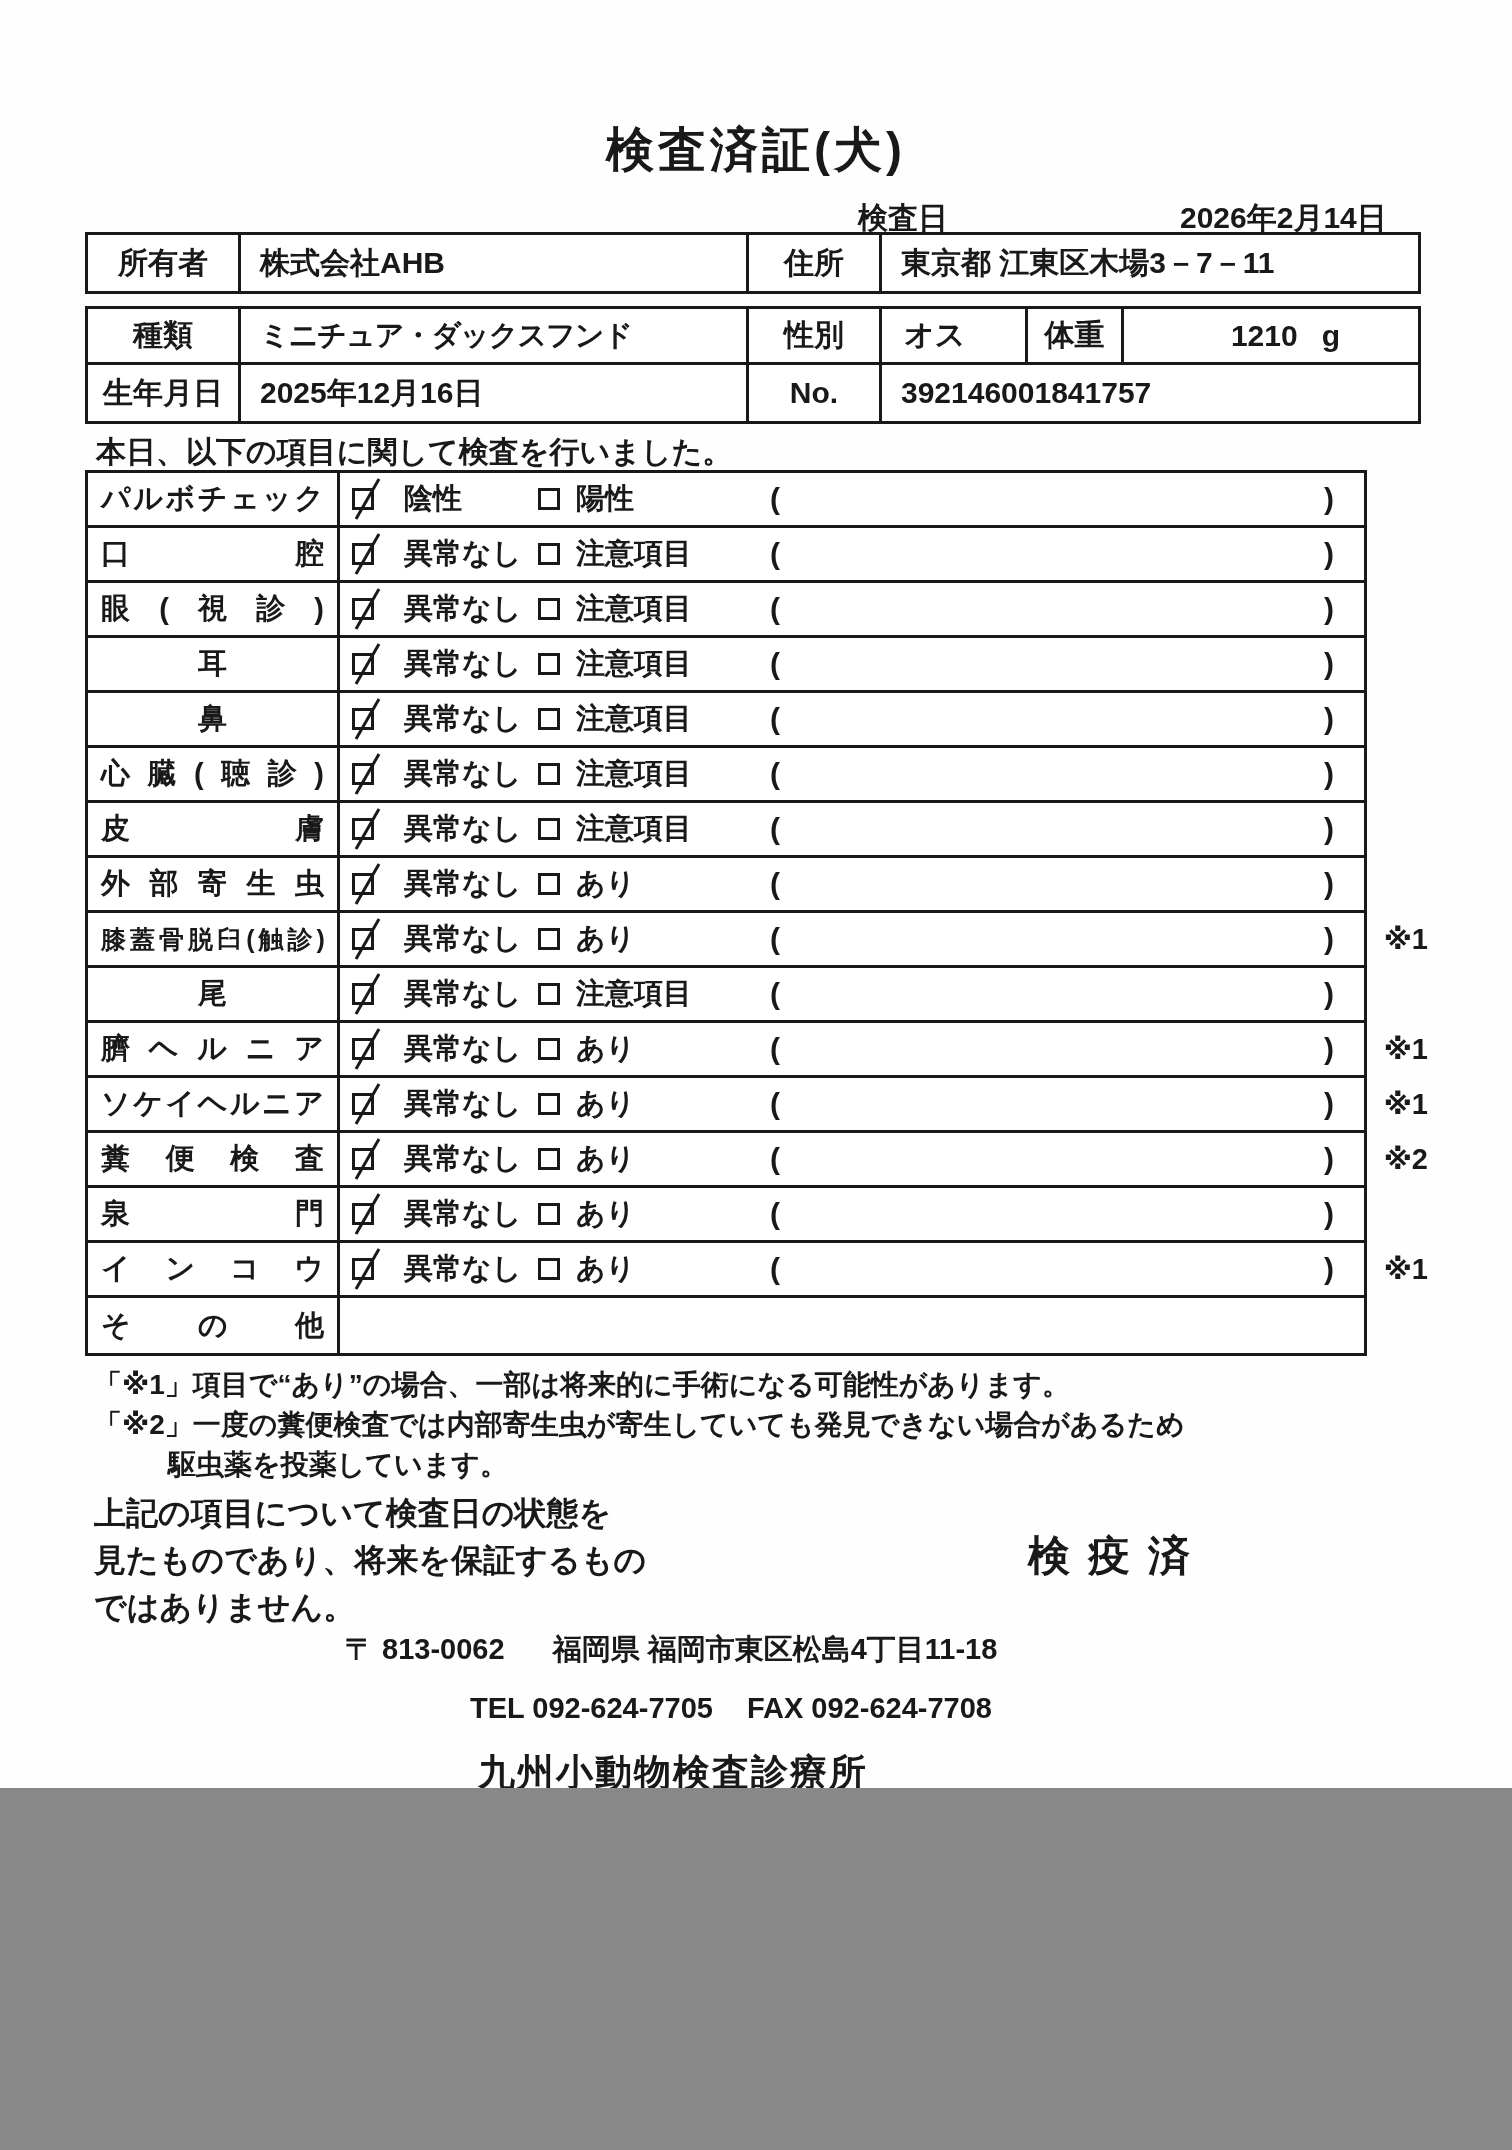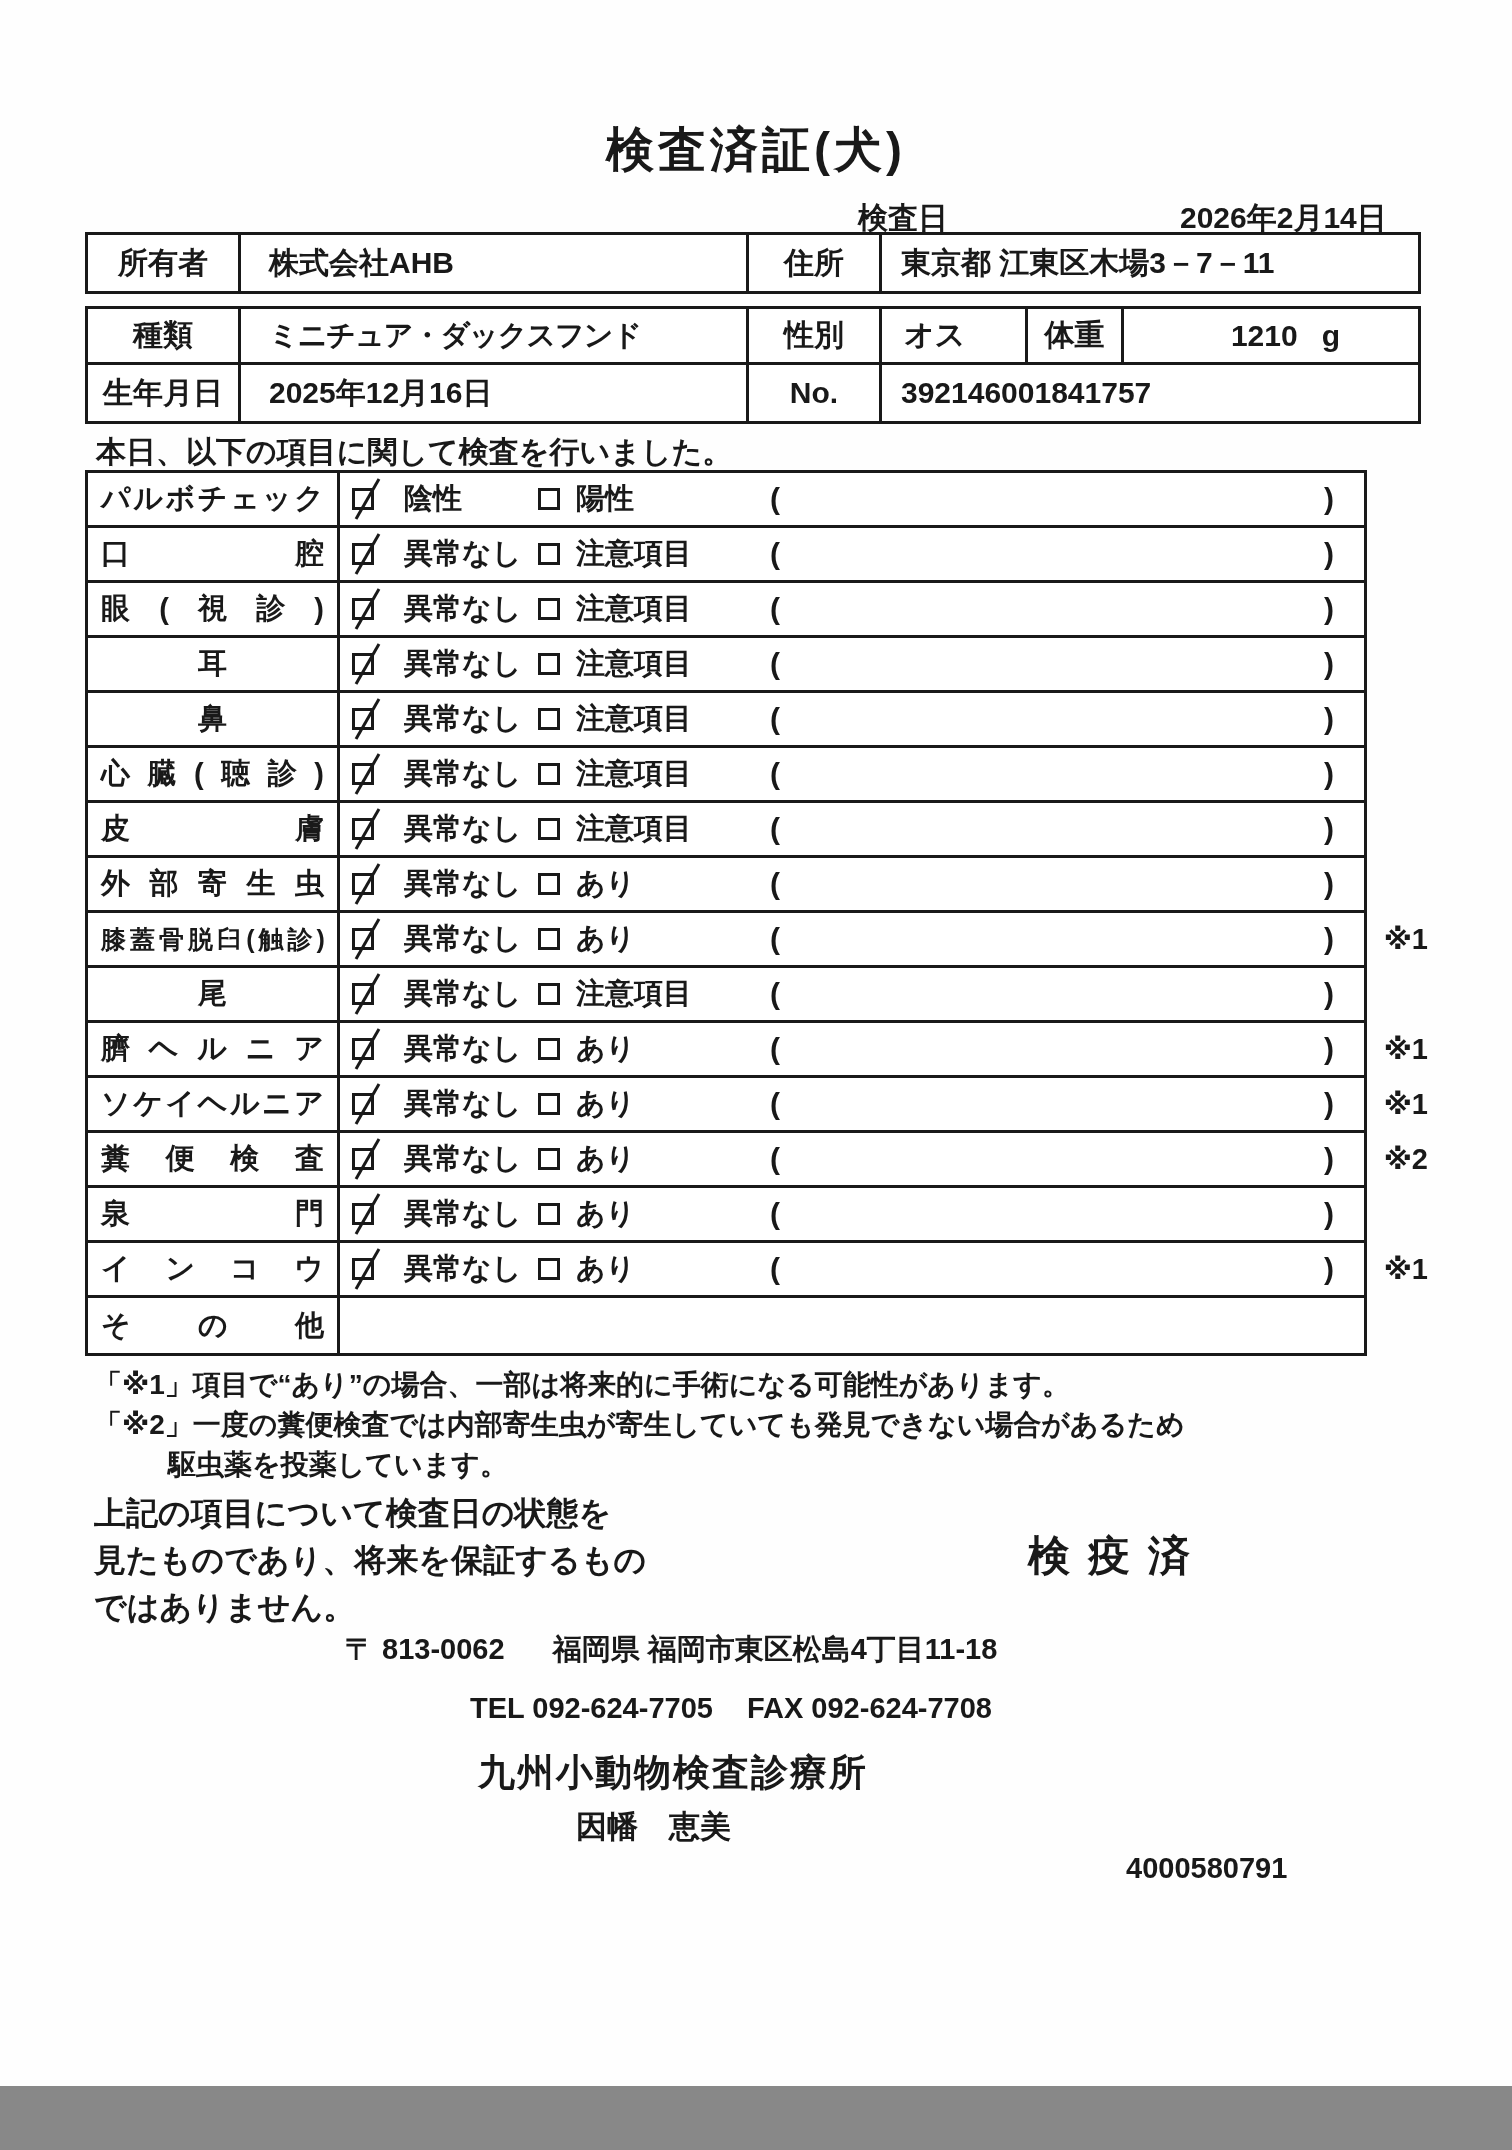--- a/index.html
+++ b/index.html
@@ -1,18 +1,18 @@
 <!DOCTYPE html>
 <html lang="ja"><head>
 <meta charset="utf-8">
 <style>
   * { margin:0; padding:0; box-sizing:border-box; }
   html,body { background:#888; }
   .page {
-    position:relative; width:1512px; height:2086px; margin:0 auto;
+    position:relative; width:1512px; height:1788px; margin:0 auto;
     background:#fefefe; color:#191919; overflow:hidden;
     font-family:"Liberation Sans","DejaVu Sans",sans-serif;
     font-weight:700;
   }
   .abs { position:absolute; }
 
   
   .title { top:118px; left:0; width:1512px; text-align:center;
            font-size:48px; letter-spacing:4px; }
   .date-line { top:198px; left:0; width:1512px; height:40px; font-size:30px; }
@@ -21,21 +21,21 @@
 
   
   .info-table { left:85px; width:1336px; border:3px solid #191919; background:#fff; }
   .t-owner { top:232px; }
   .t-pet   { top:306px; }
   .info-row { display:flex; height:56px; align-items:stretch; }
   .t-pet .info-row:first-child { border-bottom:3px solid #191919; }
   .cell { display:flex; align-items:center; font-size:30px; border-right:3px solid #191919; overflow:hidden; white-space:nowrap; }
   .cell.last { border-right:none; }
   .c-label  { width:153px; justify-content:center; }
-  .c-value  { width:508px; padding-left:28px; }
+  .c-value  { width:508px; padding-left:19px; }
   .c-label2 { width:133px; justify-content:center; }
   .c-rest   { flex:1; padding-left:19px; }
   .c-sex    { width:146px; padding-left:22px; }
   .c-wlabel { width:96px; justify-content:center; }
   .c-wvalue { flex:1; justify-content:flex-end; padding-right:78px; gap:24px; }
   .c-breed  { font-size:29px; letter-spacing:-1px; }
 
   .intro { top:432px; left:96px; font-size:30px; }
 
   

